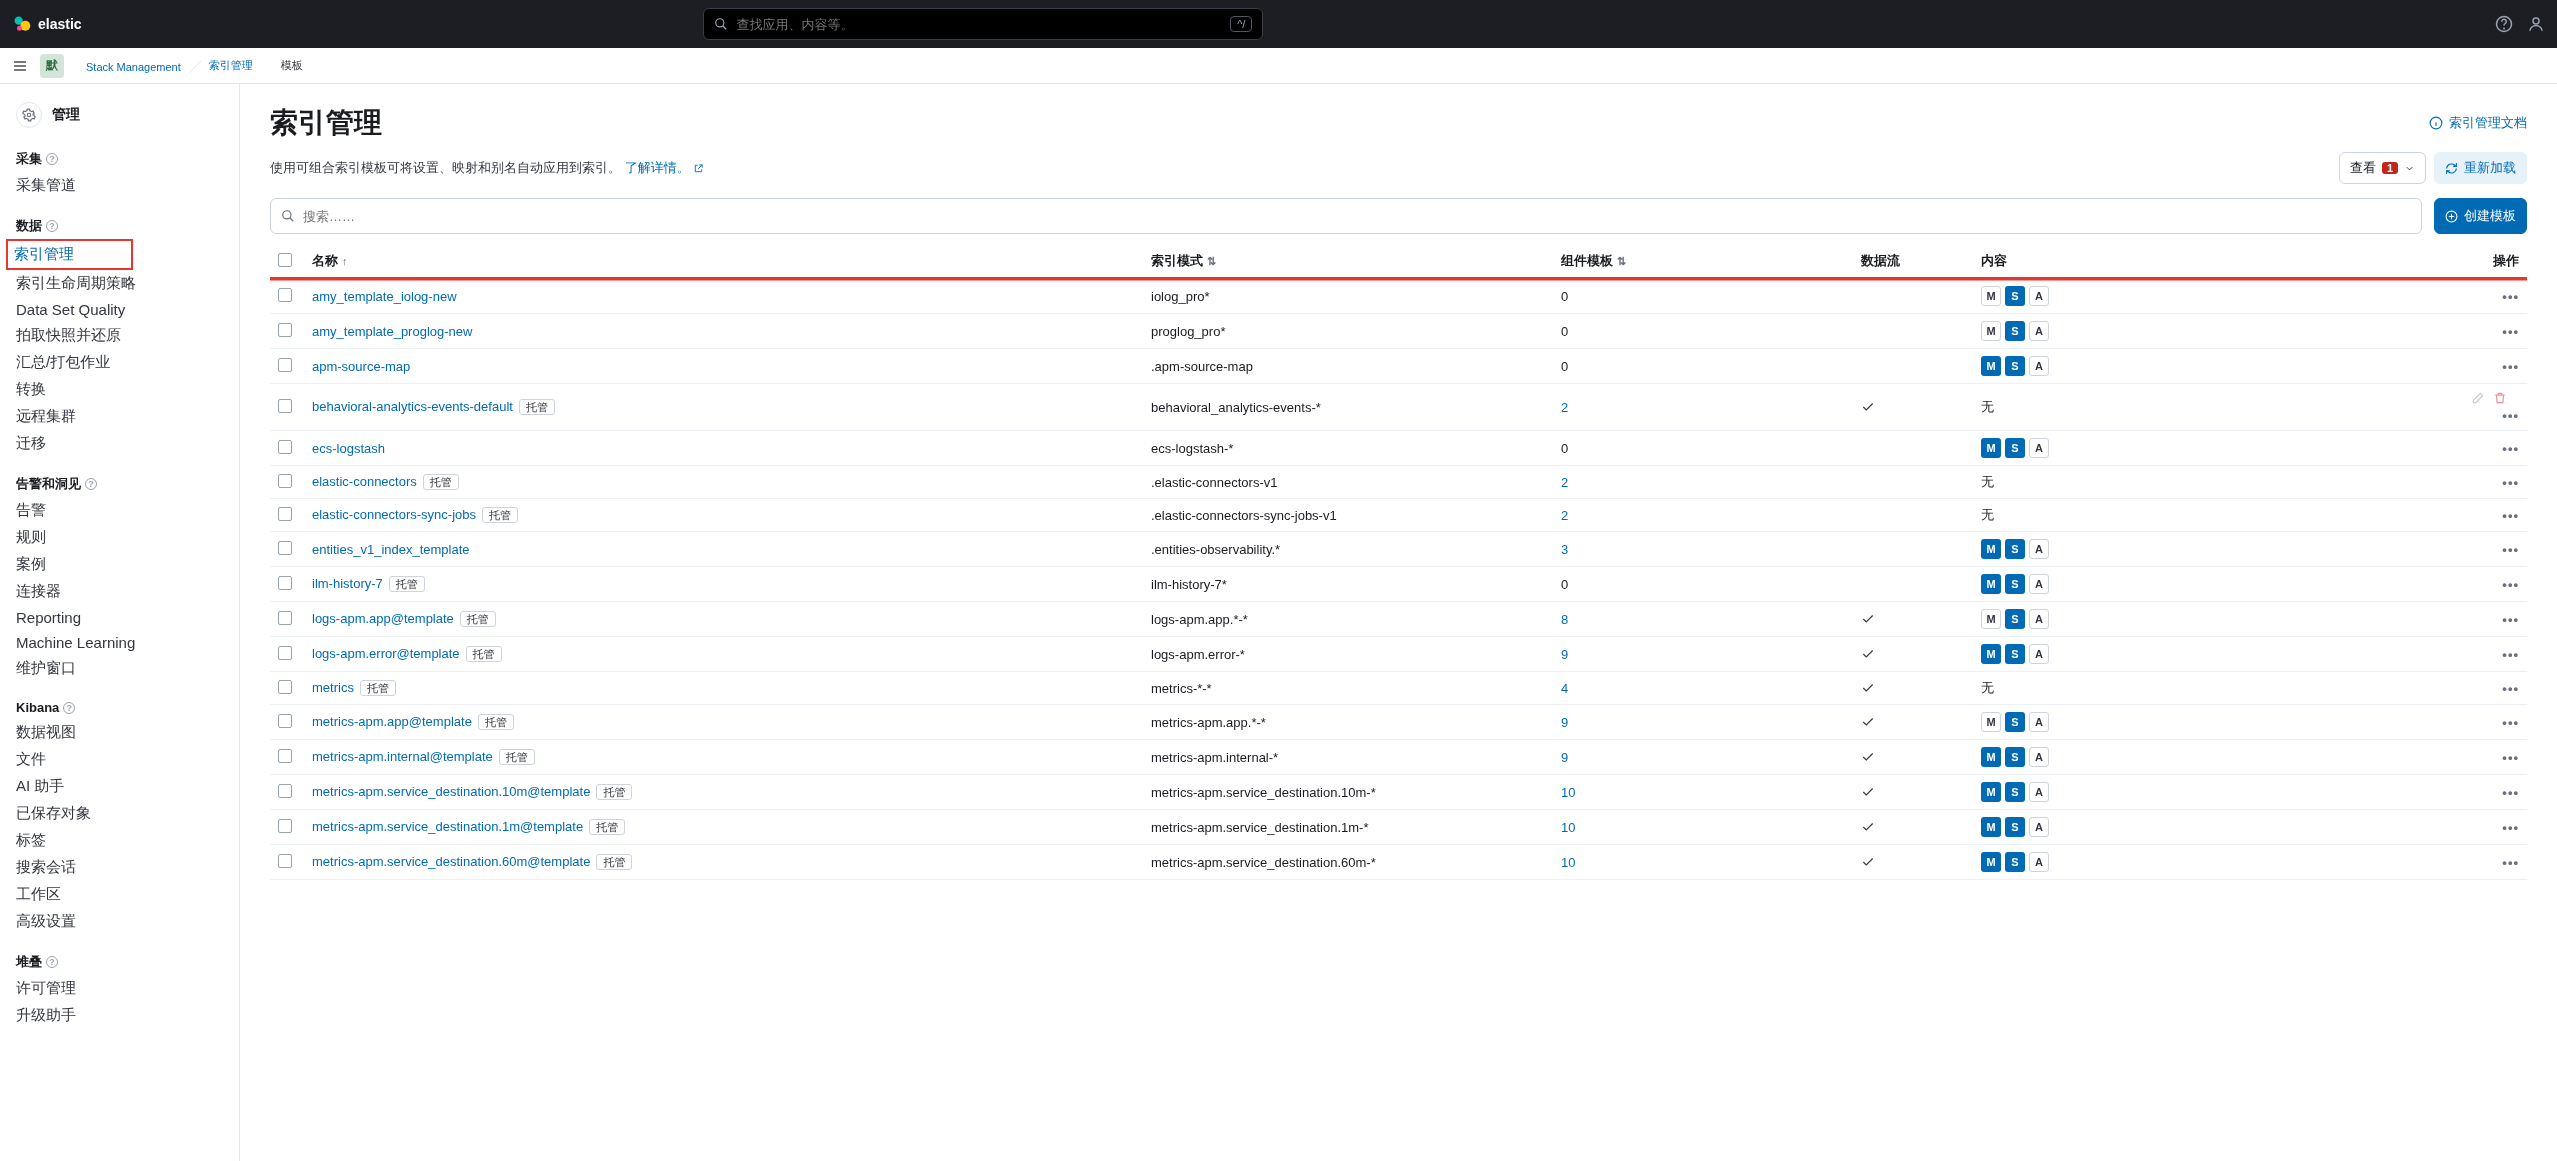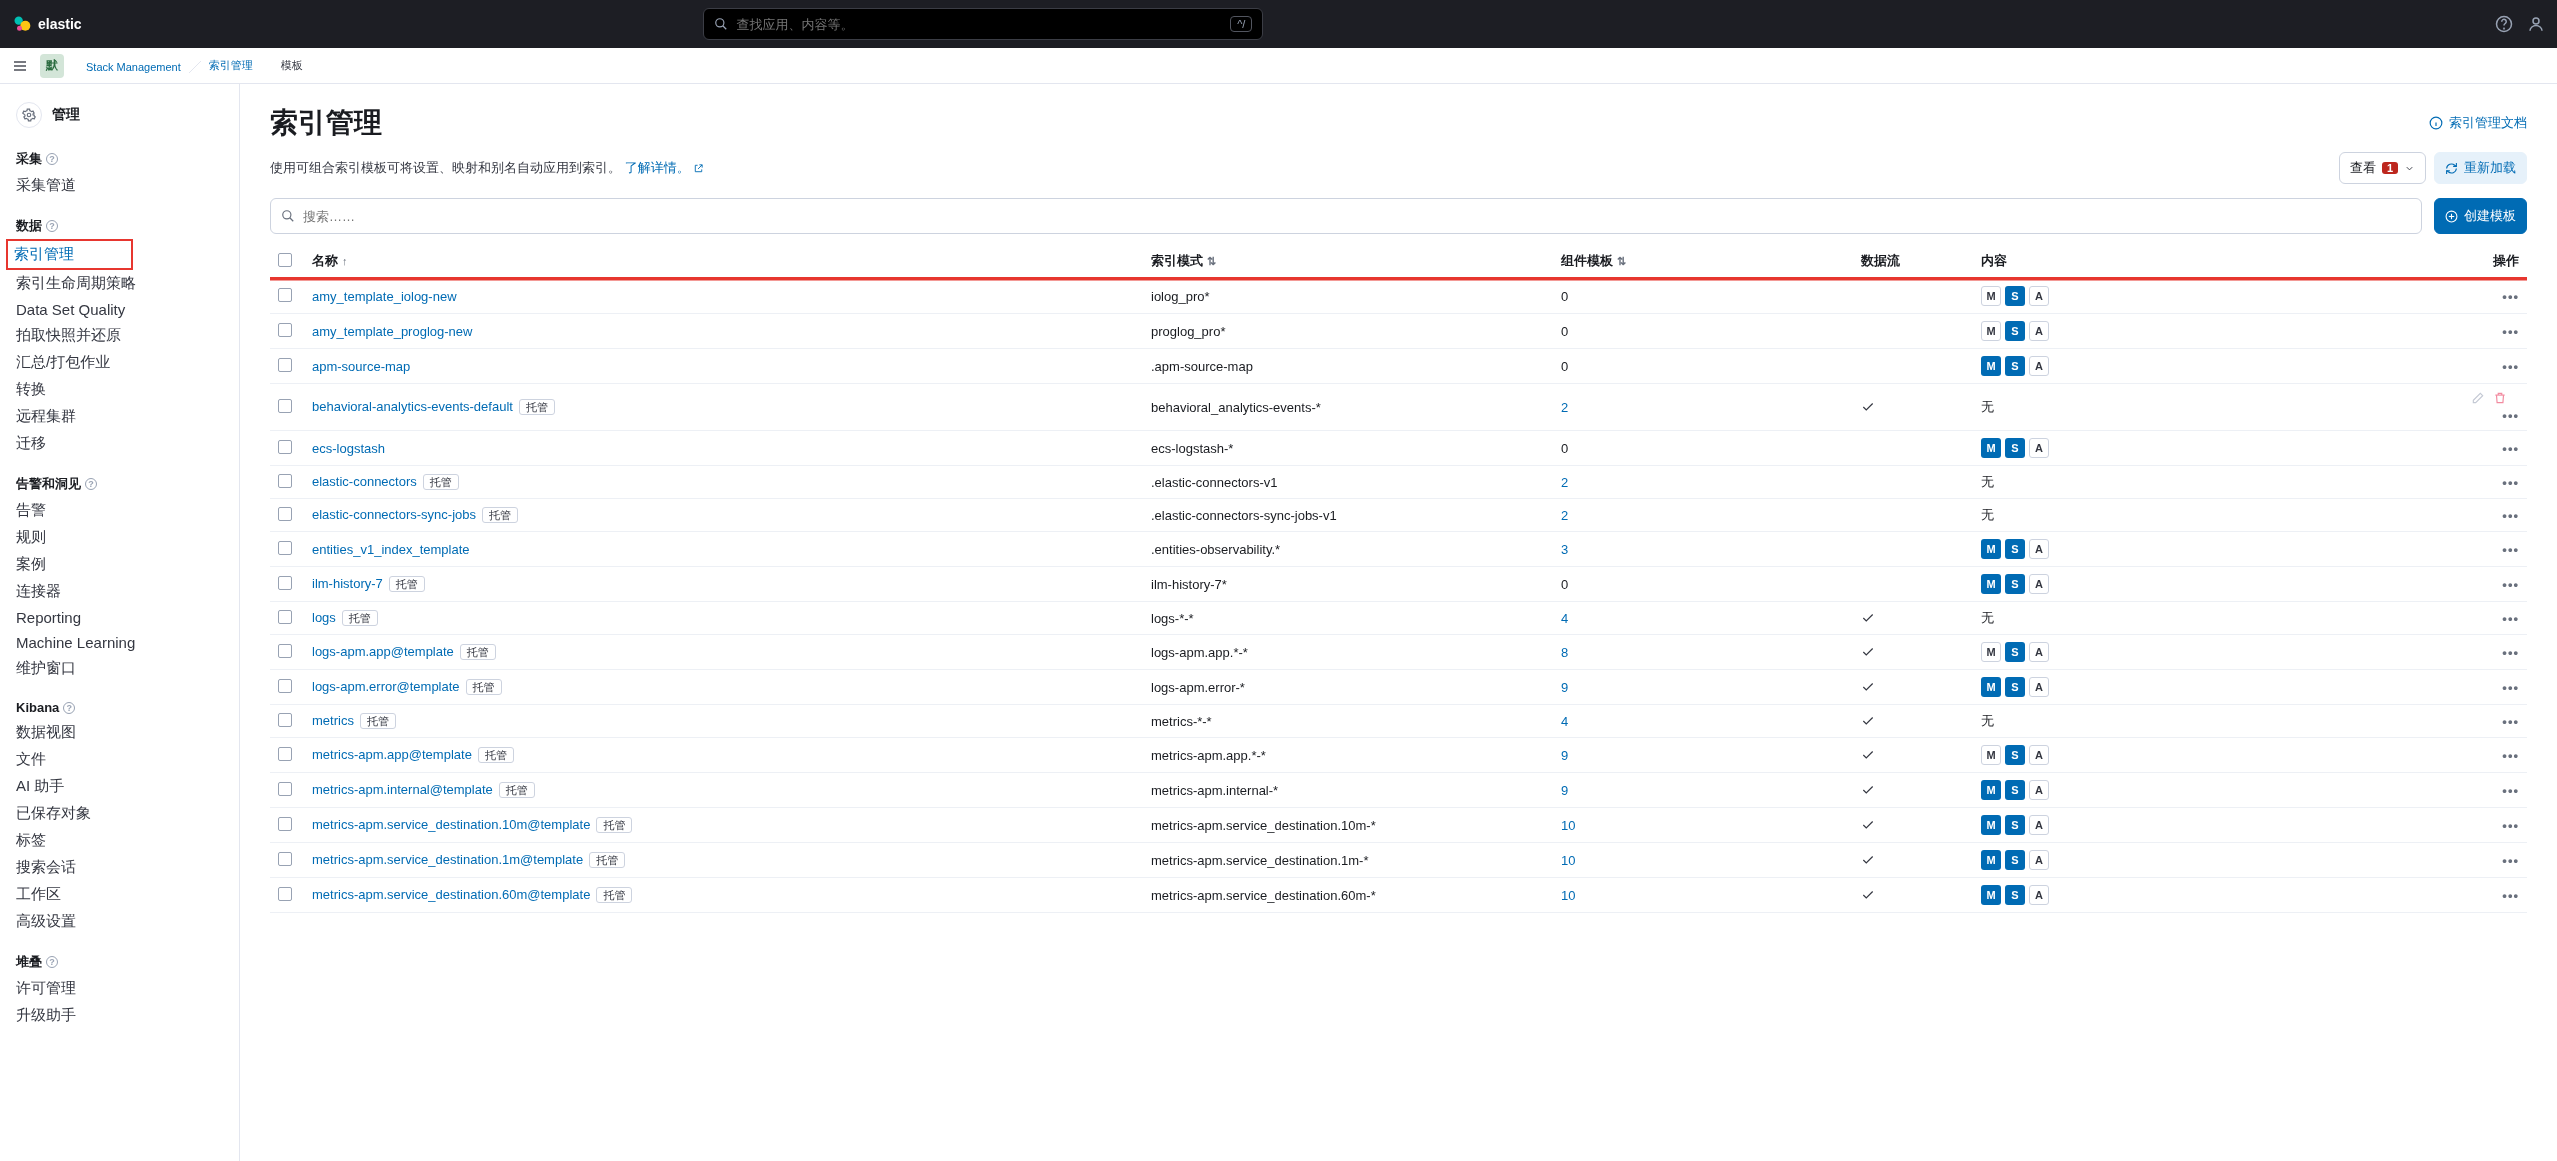--- a/index.html
+++ b/index.html
@@ -340,33 +340,20 @@
             <td><span class="cb"></span></td>
             <td><a>ilm-history-7</a><span class="tag">托管</span></td>
             <td>ilm-history-7*</td>
             <td>0</td>
             <td class="check"></td>
             <td><span class="pill filled">M</span><span class="pill filled">S</span><span class="pill outline">A</span></td>
             <td style="text-align: right;"><span class="dots">•••</span></td>
           </tr>
           <tr>
             <td><span class="cb"></span></td>
-            <td><a>logs</a><span class="tag">托管</span></td>
-            <td>logs-*-*</td>
-            <td><span class="num-link">4</span></td>
-            <td class="check">
-              <svg width="14" height="14" viewBox="0 0 24 24" fill="none" stroke="#343741" stroke-width="2">
-                <polyline points="4 12 9 17 20 6"></polyline>
-              </svg>
-            </td>
-            <td>无</td>
-            <td style="text-align: right;"><span class="dots">•••</span></td>
-          </tr>
-          <tr>
-            <td><span class="cb"></span></td>
             <td><a>logs-apm.app@template</a><span class="tag">托管</span></td>
             <td>logs-apm.app.*-*</td>
             <td><span class="num-link">8</span></td>
             <td class="check">
               <svg width="14" height="14" viewBox="0 0 24 24" fill="none" stroke="#343741" stroke-width="2">
                 <polyline points="4 12 9 17 20 6"></polyline>
               </svg>
             </td>
             <td><span class="pill outline">M</span><span class="pill filled">S</span><span class="pill outline">A</span></td>
             <td style="text-align: right;"><span class="dots">•••</span></td>

